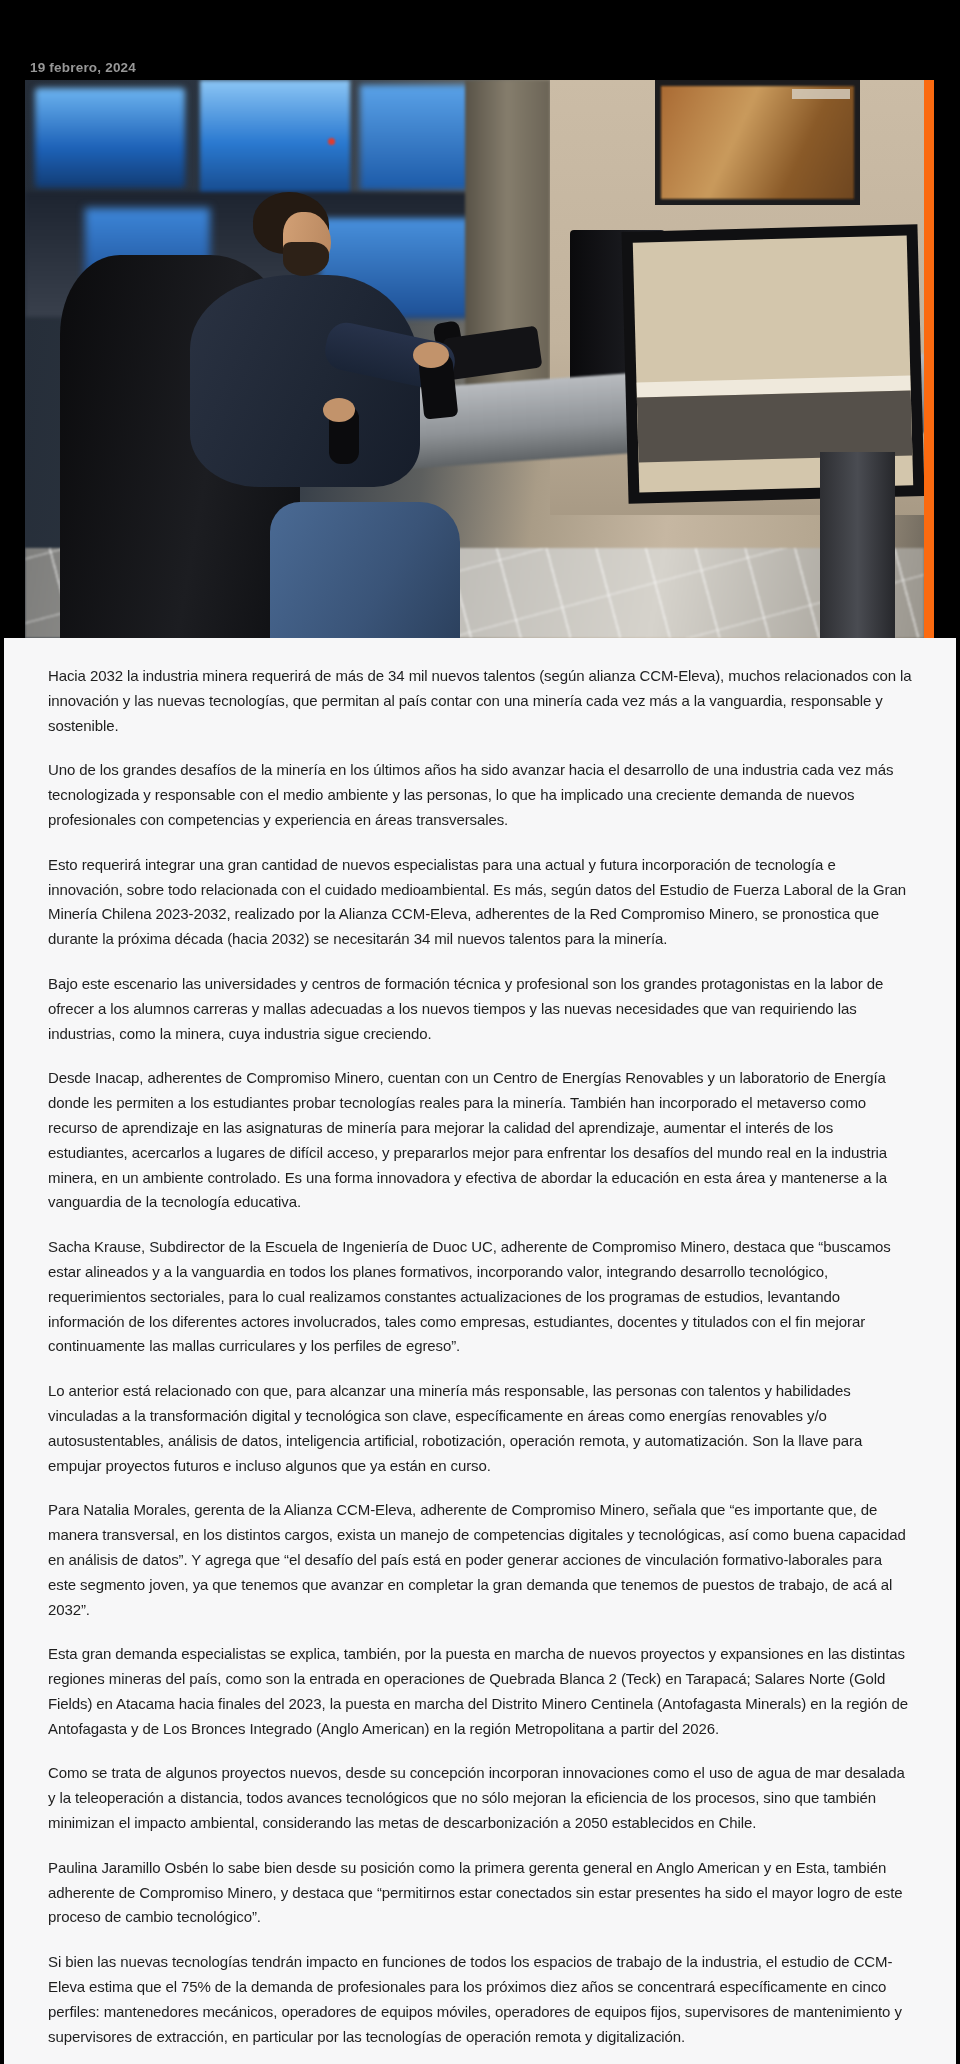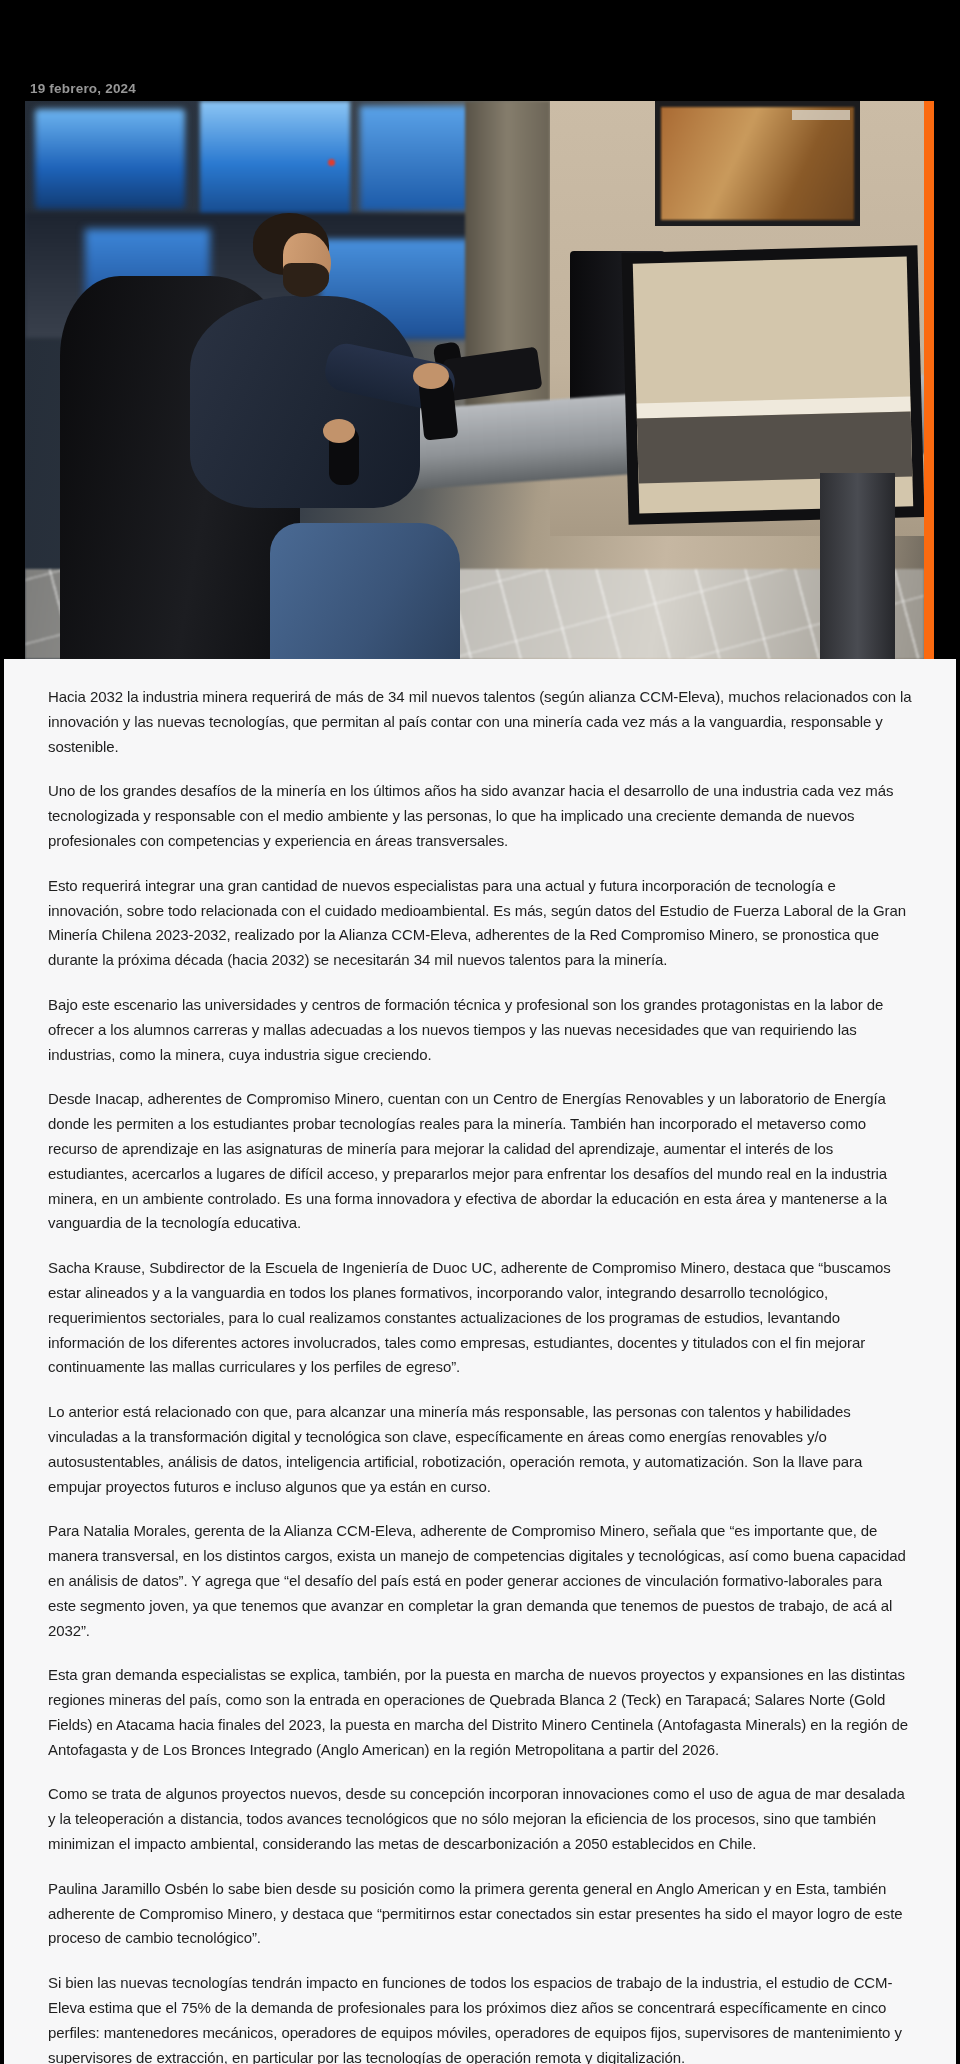--- a/index.html
+++ b/index.html
@@ -8,21 +8,21 @@
     width: 960px;
     height: 2064px;
     background: #000;
     overflow: hidden;
     font-family: "Liberation Sans", sans-serif;
   }
   .page { width: 960px; height: 2064px; position: relative; }
 
   
   .date {
-    padding: 80px 0 0 30px;
+    padding: 59px 0 0 30px;
     font-size: 13.5px;
     font-weight: 600;
     letter-spacing: 0.2px;
     color: #979797;
     line-height: 18px;
   }
 
   
   .hero {
     margin: 3px 0 0 25px;

